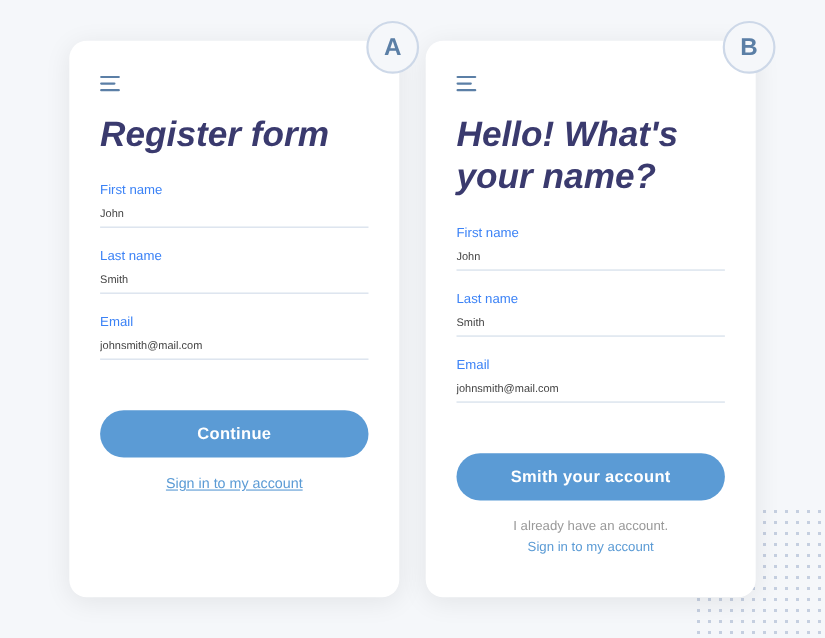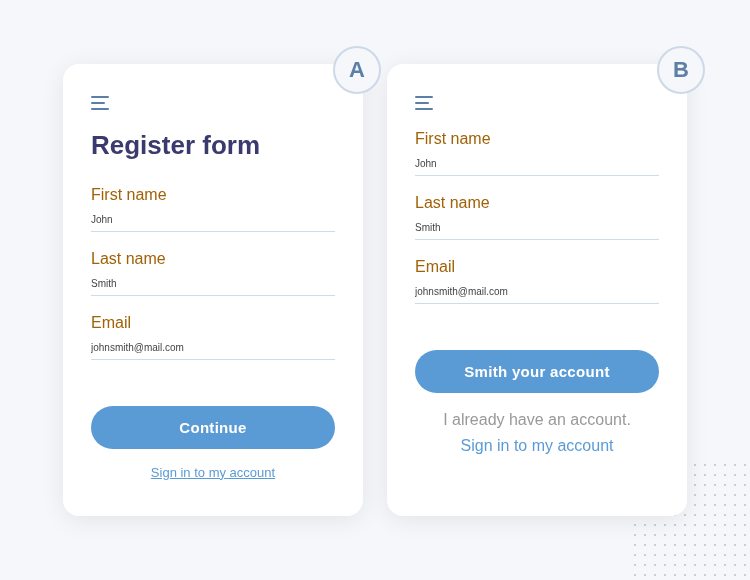--- a/index.html
+++ b/index.html
@@ -74,34 +74,35 @@
       height: 2px;
       background: #5b7fa6;
       border-radius: 2px;
     }
 
     .hamburger-icon span:nth-child(1) { width: 18px; }
     .hamburger-icon span:nth-child(2) { width: 14px; }
     .hamburger-icon span:nth-child(3) { width: 18px; }
 
     .card-title {
-      font-size: 26px;
+      font-size: 32px;
       font-weight: 800;
       color: #3a3a6e;
       line-height: 1.2;
       margin-bottom: 24px;
+      font-style: italic;
     }
 
     .field-group {
       margin-bottom: 18px;
     }
 
     .field-label {
-      font-size: 16px;
-      color: #a16207;
+      font-size: 12px;
+      color: #3b82f6;
       margin-bottom: 4px;
       font-weight: 500;
     }
 
     .field-input {
       width: 100%;
       border: none;
       border-bottom: 1.5px solid #d0dbe8;
       padding: 6px 0;
       font-size: 10px;
@@ -131,21 +132,21 @@
       font-size: 13px;
       color: #5b9bd5;
       text-decoration: underline;
       cursor: pointer;
     }
 
     .sign-in-text {
       display: block;
       text-align: center;
       margin-top: 14px;
-      font-size: 16px;
+      font-size: 12px;
       color: #999;
       line-height: 1.6;
     }
 
     .sign-in-text a {
       color: #5b9bd5;
       text-decoration: none;
       display: block;
     }
   </style>
@@ -189,20 +190,21 @@
 
   <div class="card">
     <div class="card-badge">B</div>
 
     <div class="hamburger-icon">
       <span></span>
       <span></span>
       <span></span>
     </div>
 
+    <h1 class="card-title">Hello! What's your name?</h1>
 
     <div class="field-group">
       <div class="field-label">First name</div>
       <input class="field-input" type="text" value="John" style="">
     </div>
 
     <div class="field-group">
       <div class="field-label">Last name</div>
       <input class="field-input" type="text" value="Smith" style="">
     </div>

